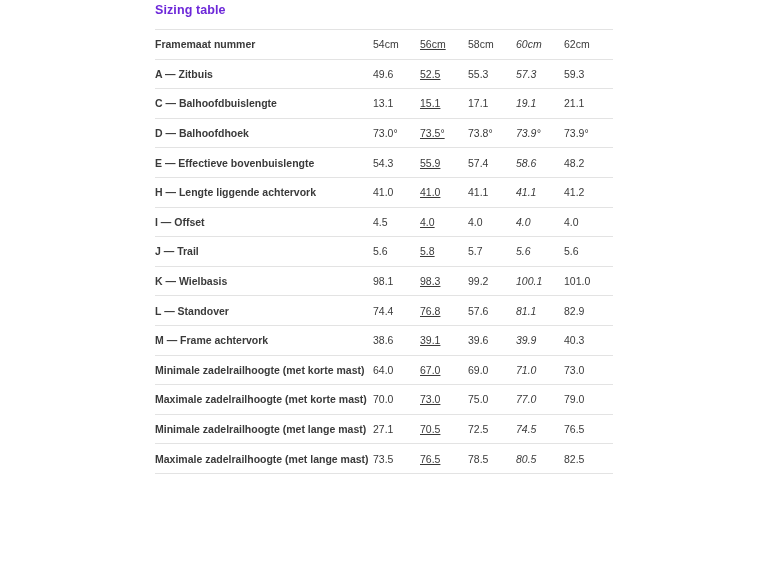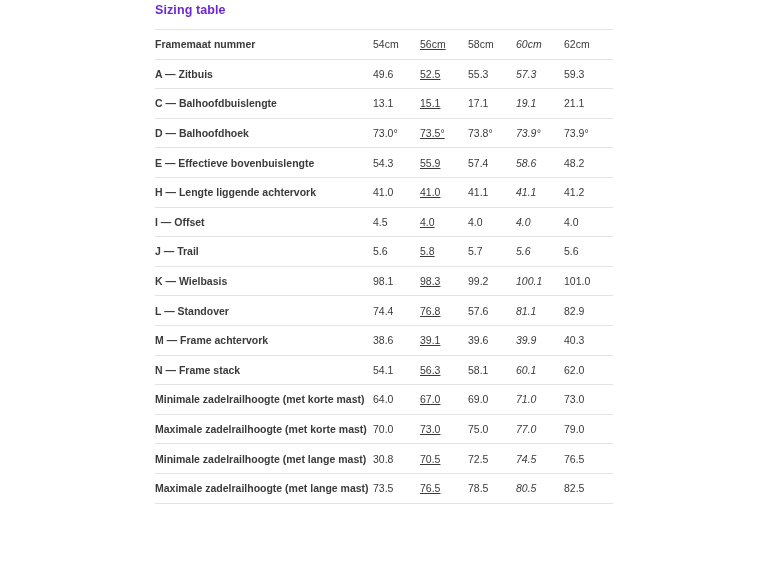--- a/index.html
+++ b/index.html
@@ -165,46 +165,38 @@
           </tr>
           <tr>
             <td class="label">M — Frame achtervork</td>
             <td class="val c0">38.6</td>
             <td class="val c1">39.1</td>
             <td class="val c2">39.6</td>
             <td class="val c3">39.9</td>
             <td class="val c4">40.3</td>
           </tr>
           <tr>
-            <td class="label">N — Frame stack</td>
-            <td class="val c0">54.1</td>
-            <td class="val c1">56.3</td>
-            <td class="val c2">58.1</td>
-            <td class="val c3">60.1</td>
-            <td class="val c4">62.0</td>
-          </tr>
-          <tr>
             <td class="label">Minimale zadelrailhoogte (met korte mast)</td>
             <td class="val c0">64.0</td>
             <td class="val c1">67.0</td>
             <td class="val c2">69.0</td>
             <td class="val c3">71.0</td>
             <td class="val c4">73.0</td>
           </tr>
           <tr>
             <td class="label">Maximale zadelrailhoogte (met korte mast)</td>
             <td class="val c0">70.0</td>
             <td class="val c1">73.0</td>
             <td class="val c2">75.0</td>
             <td class="val c3">77.0</td>
             <td class="val c4">79.0</td>
           </tr>
           <tr>
             <td class="label">Minimale zadelrailhoogte (met lange mast)</td>
-            <td class="val c0">30.8</td>
+            <td class="val c0">27.1</td>
             <td class="val c1">70.5</td>
             <td class="val c2">72.5</td>
             <td class="val c3">74.5</td>
             <td class="val c4">76.5</td>
           </tr>
           <tr>
             <td class="label">Maximale zadelrailhoogte (met lange mast)</td>
             <td class="val c0">73.5</td>
             <td class="val c1">76.5</td>
             <td class="val c2">78.5</td>

